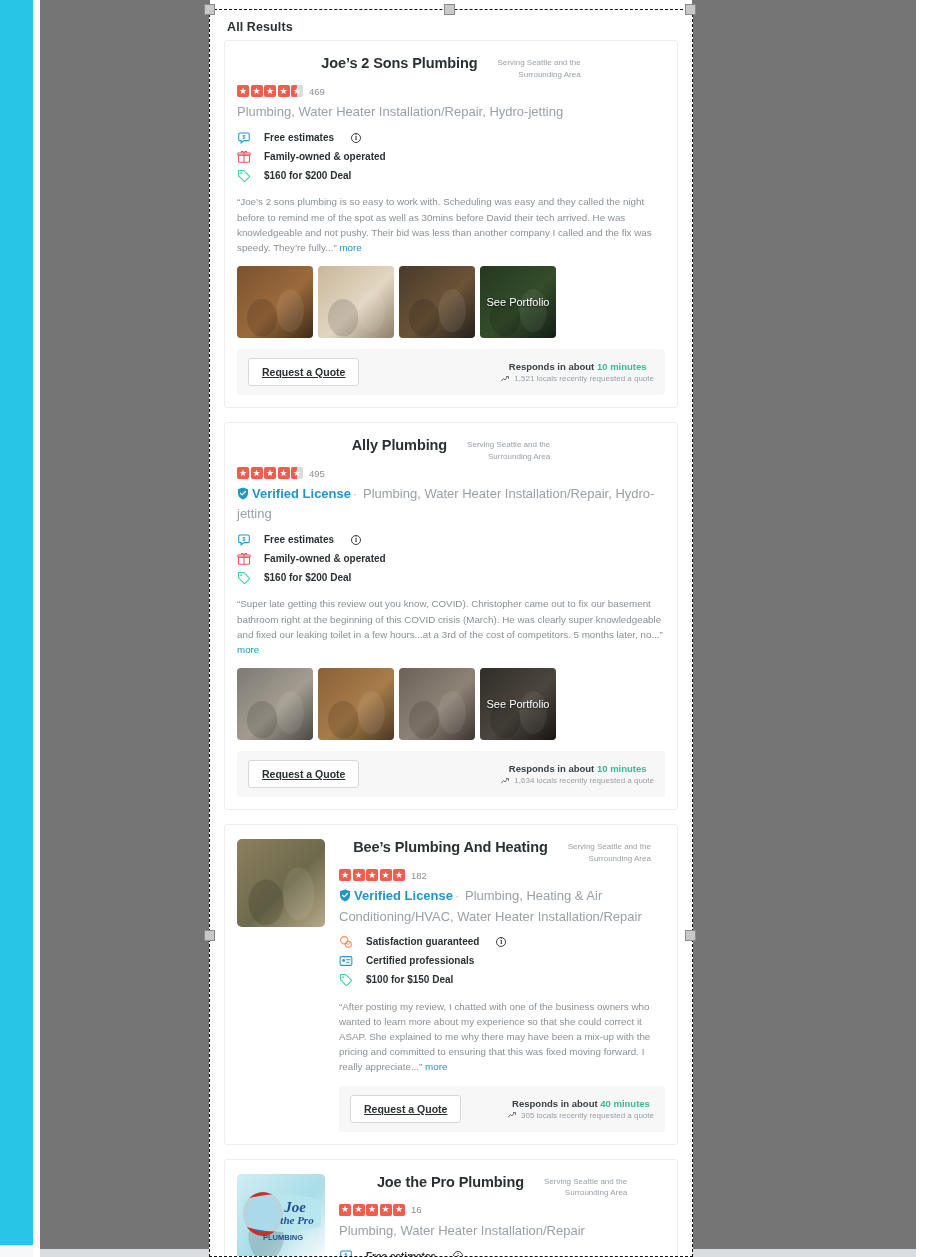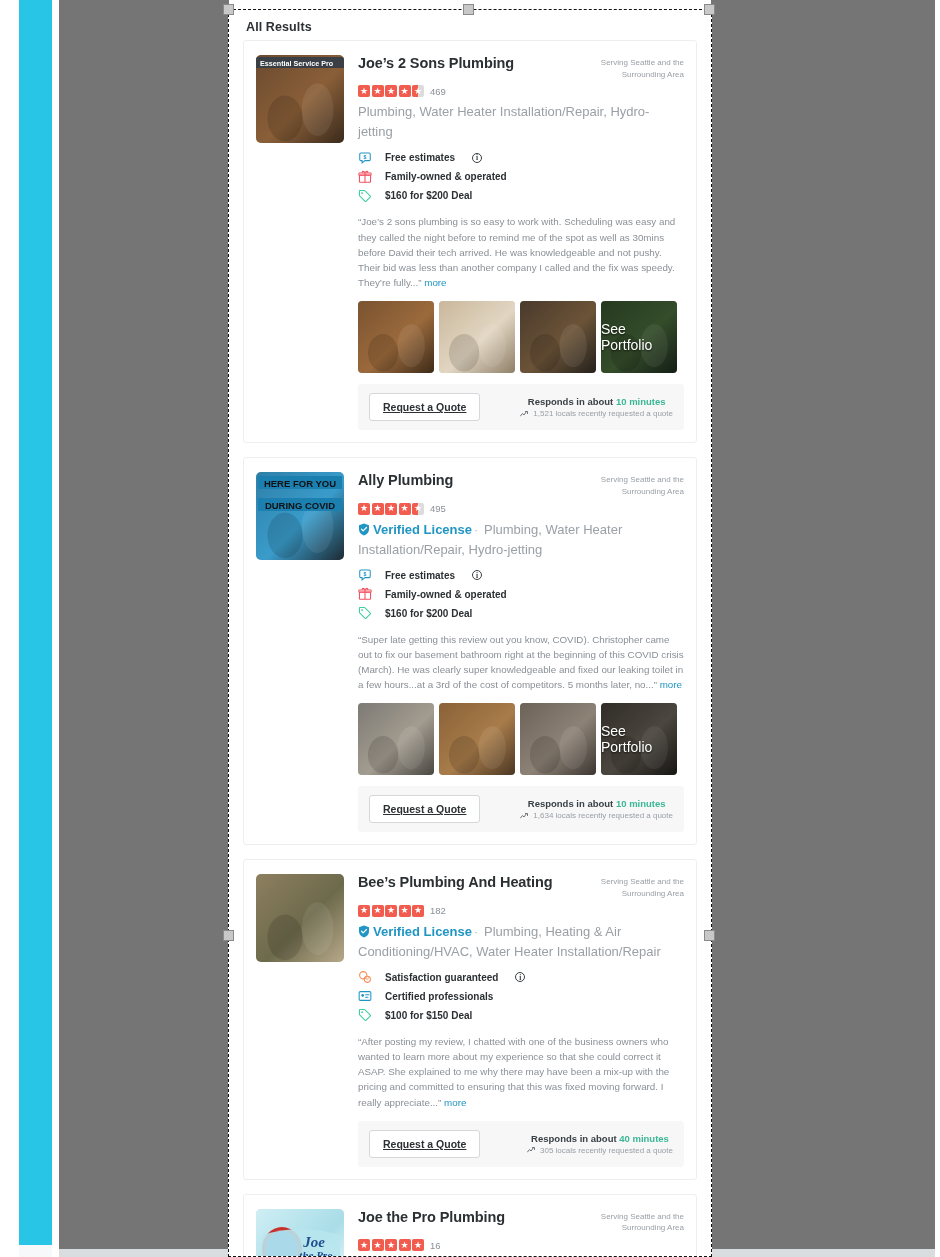--- a/index.html
+++ b/index.html
@@ -2,21 +2,21 @@
 <html><head>
 <meta charset="utf-8">
 <style>
   * { box-sizing: border-box; margin: 0; padding: 0; }
   html, body {
     width: 940px; height: 1257px;
     overflow: hidden;
     font-family: "Liberation Sans", sans-serif;
     background: #ffffff;
   }
-  #page { position: relative; width: 908px; height: 1257px; background: #ffffff; margin-left: 19px; }
+  #page { position: relative; width: 908px; height: 1257px; background: #ffffff; }
 
   
   .cyan-bar { position: absolute; top: 0; height: 1257px; width: 33px; background: #29c5e6; }
   .cyan-left { left: 0; }
   .cyan-right { right: 0; }
   .cyan-left::after, .cyan-right::after {
     content:""; position:absolute; left:0; right:0; bottom:0; height:12px; background:#f6f8f9;
   }
   .dim-left  { position: absolute; top: 0; left: 40px;  width: 170px; height: 1257px; background: #757575; }
   .dim-right { position: absolute; top: 0; left: 692px; width: 224px; height: 1257px; background: #757575; }
@@ -57,21 +57,21 @@
   .card-last { margin-bottom: 6px; }
 
   .thumb {
     width: 88px; height: 88px; min-width: 88px; border-radius: 5px;
     overflow: hidden; position: relative; background: #d8d8d8;
   }
   .thumb svg { display: block; width: 88px; height: 88px; }
 
   .body { flex: 1; min-width: 0; position: relative; }
 
-  .name-row { display: flex; align-items: flex-start; justify-content: space-between; gap: 20px; }
+  .name-row { display: flex; align-items: flex-start; justify-content: center; gap: 20px; }
   .biz-name {
     font-size: 14.5px; font-weight: 700; color: #2b3033;
     line-height: 1.2; letter-spacing: -.1px;
   }
   .serving {
     font-size: 8px; color: #9aa0a6; text-align: right; line-height: 1.45;
     white-space: nowrap; padding-top: 2px;
   }
 
   .rating-row { display: flex; align-items: center; gap: 6px; margin-top: 5px; }
@@ -118,21 +118,21 @@
   .more { color: #2196c4; font-weight: 400; cursor: pointer; }
 
   .portfolio { display: flex; gap: 5px; margin-top: 11px; }
   .pf {
     width: 76px; height: 72px; border-radius: 4px; overflow: hidden; position: relative;
     background: #cfcfcf;
   }
   .pf svg { display: block; width: 76px; height: 72px; }
   .pf-label {
     position: absolute; inset: 0; display: flex; align-items: center; justify-content: center;
-    color: #fff; font-size: 14px; text-shadow: 0 1px 2px rgba(0,0,0,.75);
+    color: #fff; font-size: 11px; text-shadow: 0 1px 2px rgba(0,0,0,.75);
     background: rgba(0,0,0,.16);
   }
 
   .quotebar {
     margin-top: 11px; background: #f7f7f7; border-radius: 3px;
     display: flex; align-items: center; justify-content: space-between;
     padding: 9px 11px;
   }
   .req-btn {
     background: #fff; border: 1px solid #d5d8da; border-radius: 3px;
@@ -155,36 +155,20 @@
 
   <div class="cyan-bar cyan-left"></div>
   <div class="cyan-bar cyan-right"></div>
   <div class="dim-left"></div>
   <div class="dim-right"></div>
 
   <div class="selection">
     <div class="results" id="results-root">
       <div class="section-title">All Results</div>
     <div class="card">
-          <div class="thumb">
-            <svg viewBox="0 0 88 88" preserveAspectRatio="none">
-              <defs>
-                <linearGradient id="g4" x1="0" y1="0" x2="1" y2="1">
-                  <stop offset="0%" stop-color="#6b4a2f"></stop>
-                  <stop offset="55%" stop-color="#8a5f38"></stop>
-                  <stop offset="100%" stop-color="#3a2a1c"></stop>
-                </linearGradient>
-              </defs>
-              <rect width="88" height="88" fill="url(#g4)"></rect>
-              <ellipse cx="29.040000000000003" cy="63.36" rx="17.6" ry="22.880000000000003" fill="#000" opacity=".13"></ellipse>
-              <ellipse cx="61.599999999999994" cy="54.56" rx="15.84" ry="26.4" fill="#fff" opacity=".08"></ellipse>
-              <rect x="0" y="2" width="88" height="11" fill="#3a3f45"></rect>
-              <text x="4" y="10.5" font-size="7.2" font-weight="bold" fill="#fff" font-family="sans-serif">Essential Service Pro</text>
-            </svg>
-          </div>
      <div class="body">
        <div class="name-row">
          <div class="biz-name">Joe’s 2 Sons Plumbing</div>
          <div class="serving">Serving Seattle and the<br>Surrounding Area</div>
        </div>
        <div class="rating-row">
          <div class="stars">
                 <span class="star">
                   <i style="width:100%"></i>
                   <span>★</span>
@@ -310,38 +294,20 @@
                     <path d="M1 11l4-5 3 3 5-7" stroke="#6b7176" stroke-width="2" stroke-linecap="round" stroke-linejoin="round"></path>
                     <path d="M11 2h4v4" stroke="#6b7176" stroke-width="2" stroke-linecap="round" stroke-linejoin="round"></path>
                   </svg>
                   <span>1,521 locals recently requested a quote</span>
                 </div>
          </div>
        </div>
      </div>
         </div>
         <div class="card">
-          <div class="thumb">
-            <svg viewBox="0 0 88 88" preserveAspectRatio="none">
-              <defs>
-                <linearGradient id="g9" x1="0" y1="0" x2="1" y2="1">
-                  <stop offset="0%" stop-color="#2f7fa8"></stop>
-                  <stop offset="55%" stop-color="#3a9ccb"></stop>
-                  <stop offset="100%" stop-color="#1d2a33"></stop>
-                </linearGradient>
-              </defs>
-              <rect width="88" height="88" fill="url(#g9)"></rect>
-              <ellipse cx="29.040000000000003" cy="63.36" rx="17.6" ry="22.880000000000003" fill="#000" opacity=".13"></ellipse>
-              <ellipse cx="61.599999999999994" cy="54.56" rx="15.84" ry="26.4" fill="#fff" opacity=".08"></ellipse>
-              <rect x="2" y="4" width="84" height="13" fill="#1b7fb0"></rect>
-              <text x="44" y="14.5" text-anchor="middle" font-size="9.5" font-weight="bold" fill="#111" font-family="sans-serif">HERE FOR YOU</text>
-              <rect x="2" y="26" width="84" height="13" fill="#1b7fb0"></rect>
-              <text x="44" y="36.5" text-anchor="middle" font-size="9.5" font-weight="bold" fill="#111" font-family="sans-serif">DURING COVID</text>
-            </svg>
-          </div>
      <div class="body">
        <div class="name-row">
          <div class="biz-name">Ally Plumbing</div>
          <div class="serving">Serving Seattle and the<br>Surrounding Area</div>
        </div>
        <div class="rating-row">
          <div class="stars">
                 <span class="star">
                   <i style="width:100%"></i>
                   <span>★</span>

